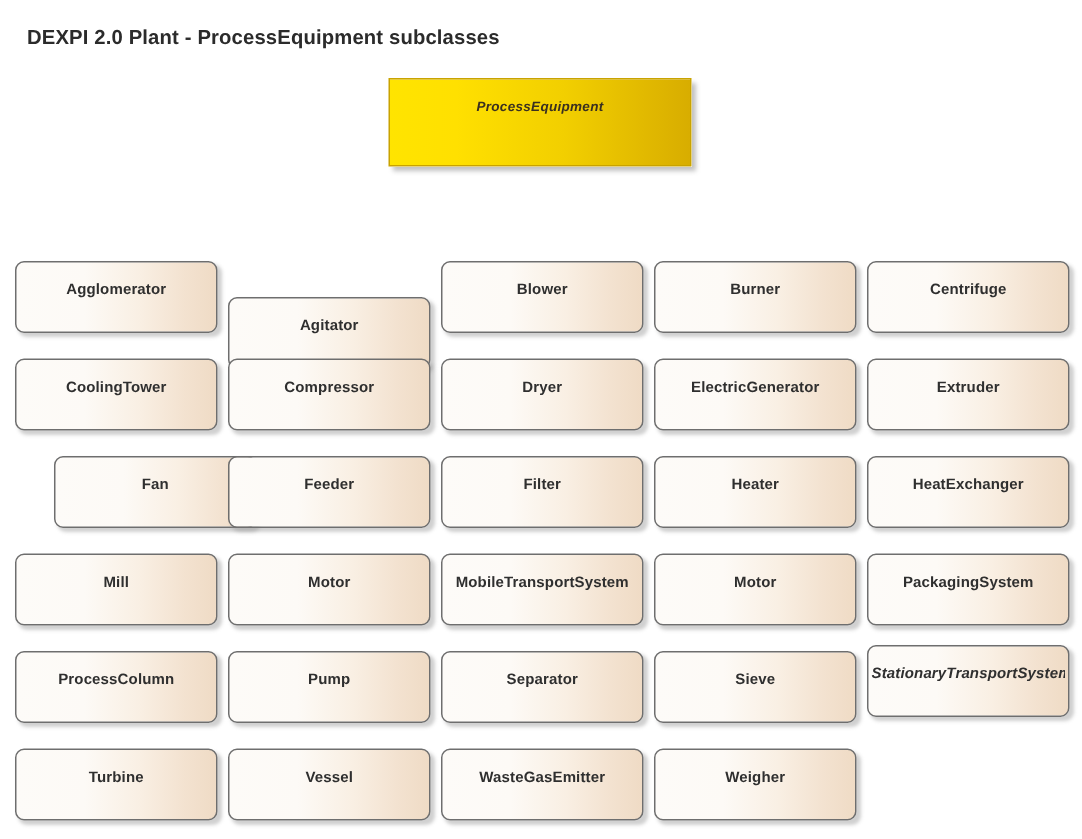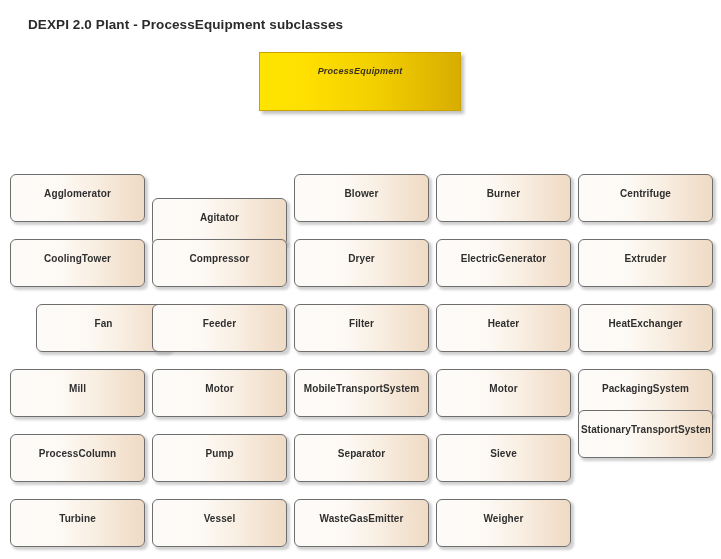--- a/index.html
+++ b/index.html
@@ -20,21 +20,21 @@
     position: absolute;
     left: 0;
     top: 0;
     width: 721px;
     height: 559px;
   }
 
   
   #page-title {
     position: absolute;
-    left: 28px;
+    left: 18px;
     top: 17px;
     font-size: 13.5px;
     font-weight: bold;
     color: #2b2b2b;
     letter-spacing: 0.1px;
     white-space: nowrap;
   }
 
   
   #root-node {
@@ -168,21 +168,21 @@
       </div>
       <div class="subclass-node" style="left: 152px; top: 434px;">
         <div class="node-label">Pump</div>
       </div>
       <div class="subclass-node" style="left: 294px; top: 434px;">
         <div class="node-label">Separator</div>
       </div>
       <div class="subclass-node" style="left: 436px; top: 434px;">
         <div class="node-label">Sieve</div>
       </div>
-      <div class="subclass-node" style="left: 578px; top: 410px;">
+      <div class="subclass-node" style="left: 578px; top: 430px; font-style: italic;">
         <div class="node-label">StationaryTransportSystem</div>
       </div>
       <div class="subclass-node" style="left: 10px; top: 499px;">
         <div class="node-label">Turbine</div>
       </div>
       <div class="subclass-node" style="left: 152px; top: 499px;">
         <div class="node-label">Vessel</div>
       </div>
       <div class="subclass-node" style="left: 294px; top: 499px;">
         <div class="node-label">WasteGasEmitter</div>

